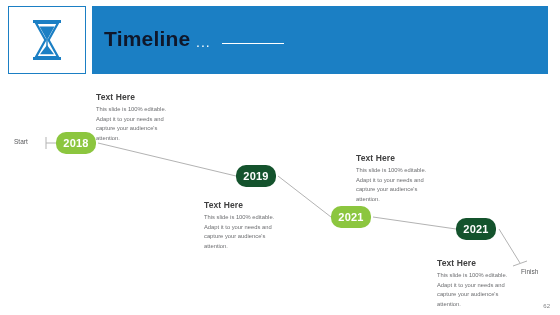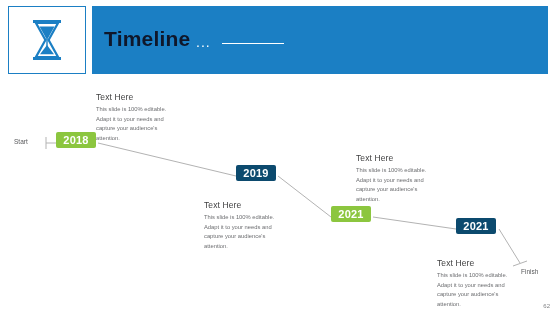--- a/index.html
+++ b/index.html
@@ -76,47 +76,47 @@
     left: 0;
     top: 78px;
     width: 560px;
     height: 237px;
   }
 
   
   .year-chip {
     position: absolute;
     width: 40px;
-    height: 16px;
-    border-radius: 2px;
+    height: 22px;
+    border-radius: 10px;
     color: #ffffff;
     font-size: 11px;
     font-weight: bold;
     display: flex;
     align-items: center;
     justify-content: center;
     letter-spacing: 0.2px;
   }
   .chip-green { background: #8cc63f; }
-  .chip-blue  { background: #0c4a6e; }
+  .chip-blue  { background: #14532d; }
 
   .endcap {
     position: absolute;
     font-size: 6.5px;
     color: #58595b;
   }
 
   
   .tb {
     position: absolute;
     width: 78px;
   }
   .tb-title {
     font-size: 8.5px;
-    font-weight: normal;
+    font-weight: bold;
     color: #404041;
     margin: 0 0 3px 0;
     letter-spacing: 0.1px;
   }
   .tb-body {
     font-size: 5.8px;
     line-height: 1.65;
     color: #6d6e71;
     margin: 0;
   }

